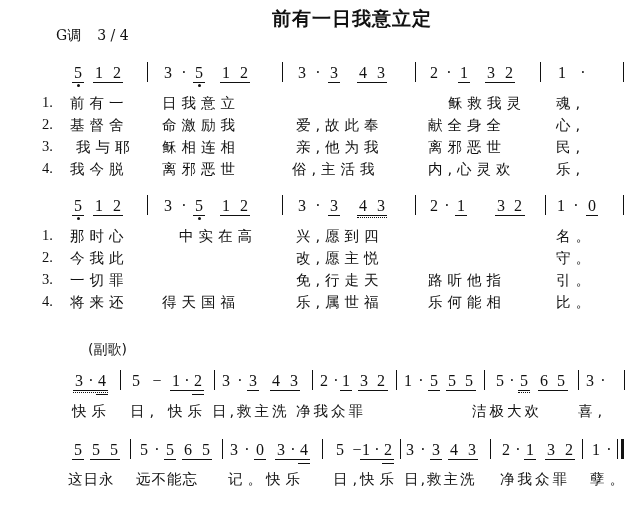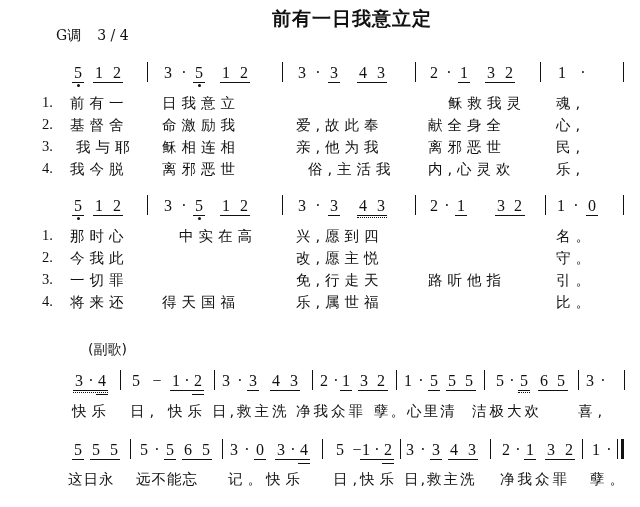--- a/index.html
+++ b/index.html
@@ -119,21 +119,21 @@
   <span class="seg" style="left:76px">我与耶</span>
   <span class="seg" style="left:162px">稣相连相</span>
   <span class="seg" style="left:296px">亲,他为我</span>
   <span class="seg" style="left:428px">离邪恶世</span>
   <span class="seg" style="left:556px">民,</span>
 </div>
 <div class="lyric" style="top:160px;">
   <span class="num">4.</span>
   <span class="seg" style="left:70px">我今脱</span>
   <span class="seg" style="left:162px">离邪恶世</span>
-  <span class="seg" style="left:308px">俗,主活我</span>
+  <span class="seg" style="left:292px">俗,主活我</span>
   <span class="seg" style="left:428px">内,心灵欢</span>
   <span class="seg" style="left:556px">乐,</span>
 </div>
 
 <div class="notes" style="top:193px;">
   <span class="n" style="left:72px">5</span>
   <span class="dotlow" style="left:77px;top:24px"></span>
   <div class="ul" style="left:72px;top:22px;width:12px"></div>
   <span class="n" style="left:93px">1</span>
   <span class="n" style="left:111px">2</span>
@@ -194,20 +194,21 @@
   <span class="seg" style="left:70px">一切罪</span>
   <span class="seg" style="left:296px">免,行走天</span>
   <span class="seg" style="left:428px">路听他指</span>
   <span class="seg" style="left:556px">引。</span>
 </div>
 <div class="lyric" style="top:293px;">
   <span class="num">4.</span>
   <span class="seg" style="left:70px">将来还</span>
   <span class="seg" style="left:162px">得天国福</span>
   <span class="seg" style="left:296px">乐,属世福</span>
+  <span class="seg" style="left:428px">乐何能相</span>
   <span class="seg" style="left:556px">比。</span>
 </div>
 
 <div class="chorus-label">(副歌)</div>
 
 <div class="notes" style="top:368px;">
   <span class="n" style="left:73px">3</span>
   <span class="n" style="left:85px">·</span>
   <span class="n" style="left:96px">4</span>
   <div class="ul" style="left:73px;top:22px;width:35px"></div>
@@ -265,21 +266,20 @@
   <span class="n" style="left:597px">·</span>
   <span class="bar" style="left:624px"></span>
 </div>
 
 <div class="lyric" style="top:402px;">
   <span class="seg" style="left:72px">快乐</span>
   <span class="seg" style="left:130px">日,</span>
   <span class="seg" style="left:168px">快乐</span>
   <span class="seg" style="left:212px;letter-spacing:3px">日,救主洗</span>
   <span class="seg" style="left:296px;letter-spacing:3px">净我众罪</span>
-  <span class="seg" style="left:374px;letter-spacing:2px">孽。心里清</span>
   <span class="seg" style="left:472px;letter-spacing:3px">洁极大欢</span>
   <span class="seg" style="left:578px">喜,</span>
 </div>
 
 <div class="notes" style="top:437px;">
   <span class="n" style="left:72px">5</span>
   <div class="ul" style="left:72px;top:22px;width:12px"></div>
   <span class="n" style="left:90px">5</span>
   <span class="n" style="left:108px">5</span>
   <div class="ul" style="left:90px;top:22px;width:30px"></div>

